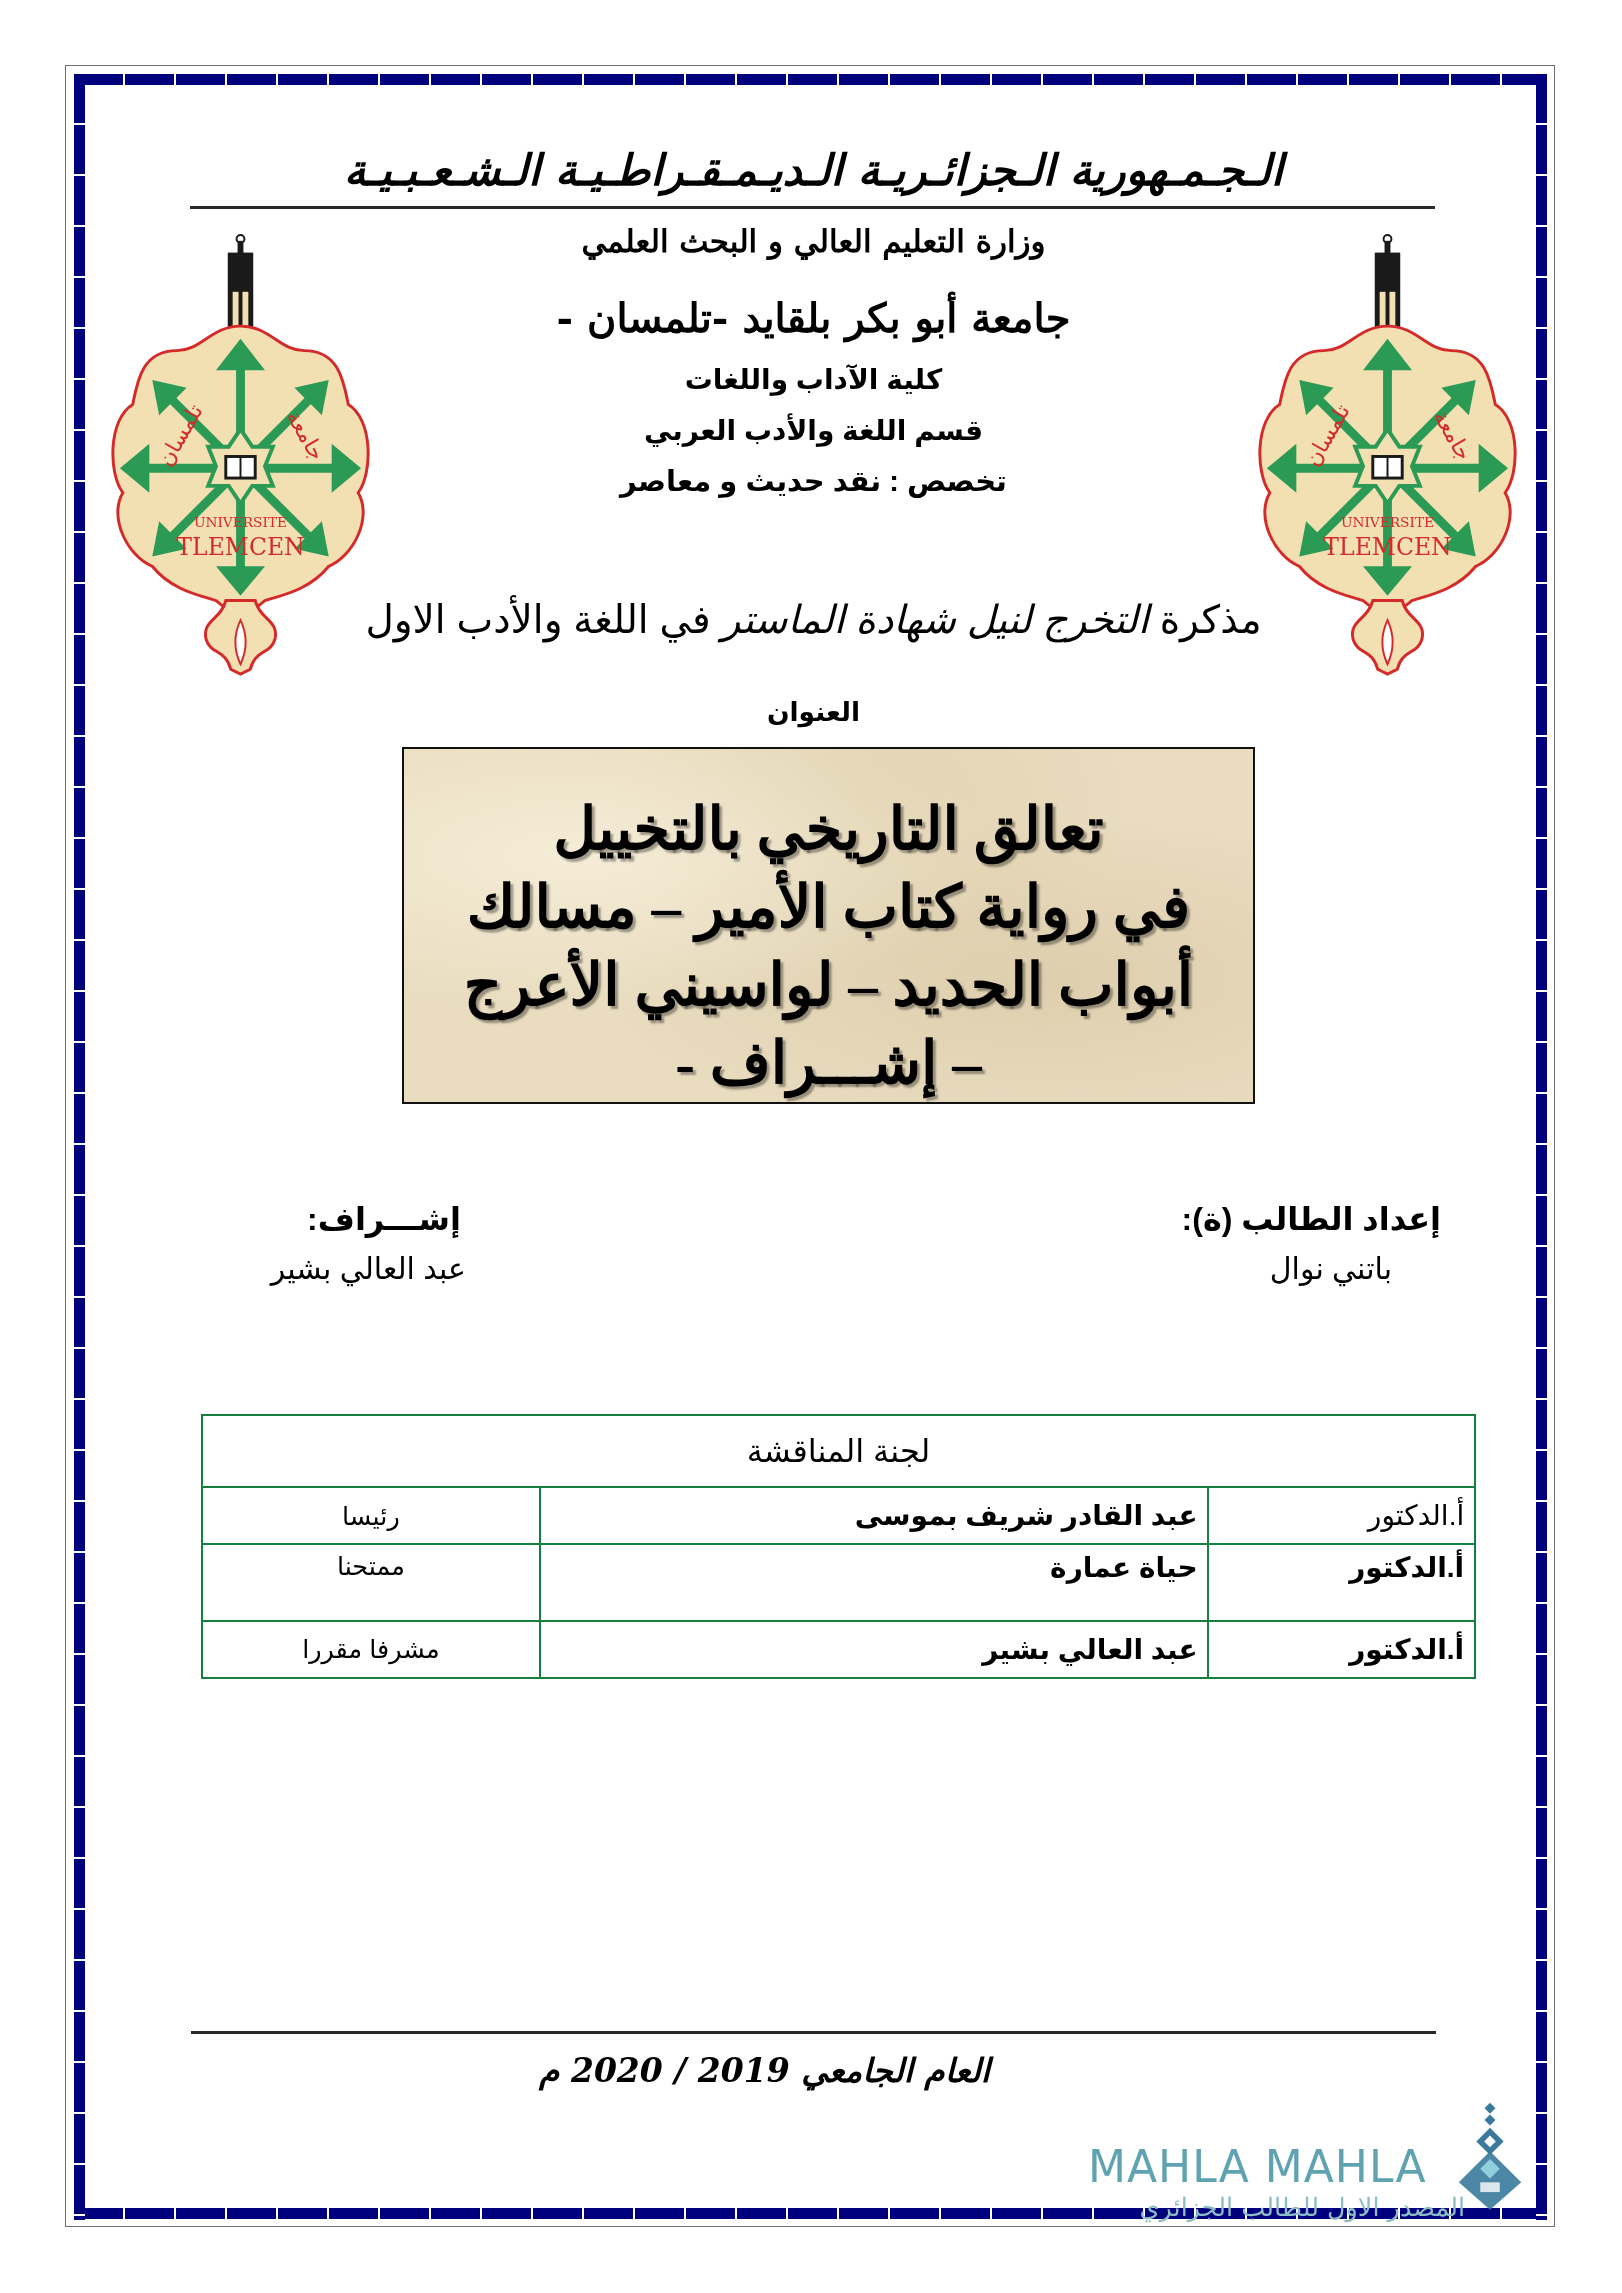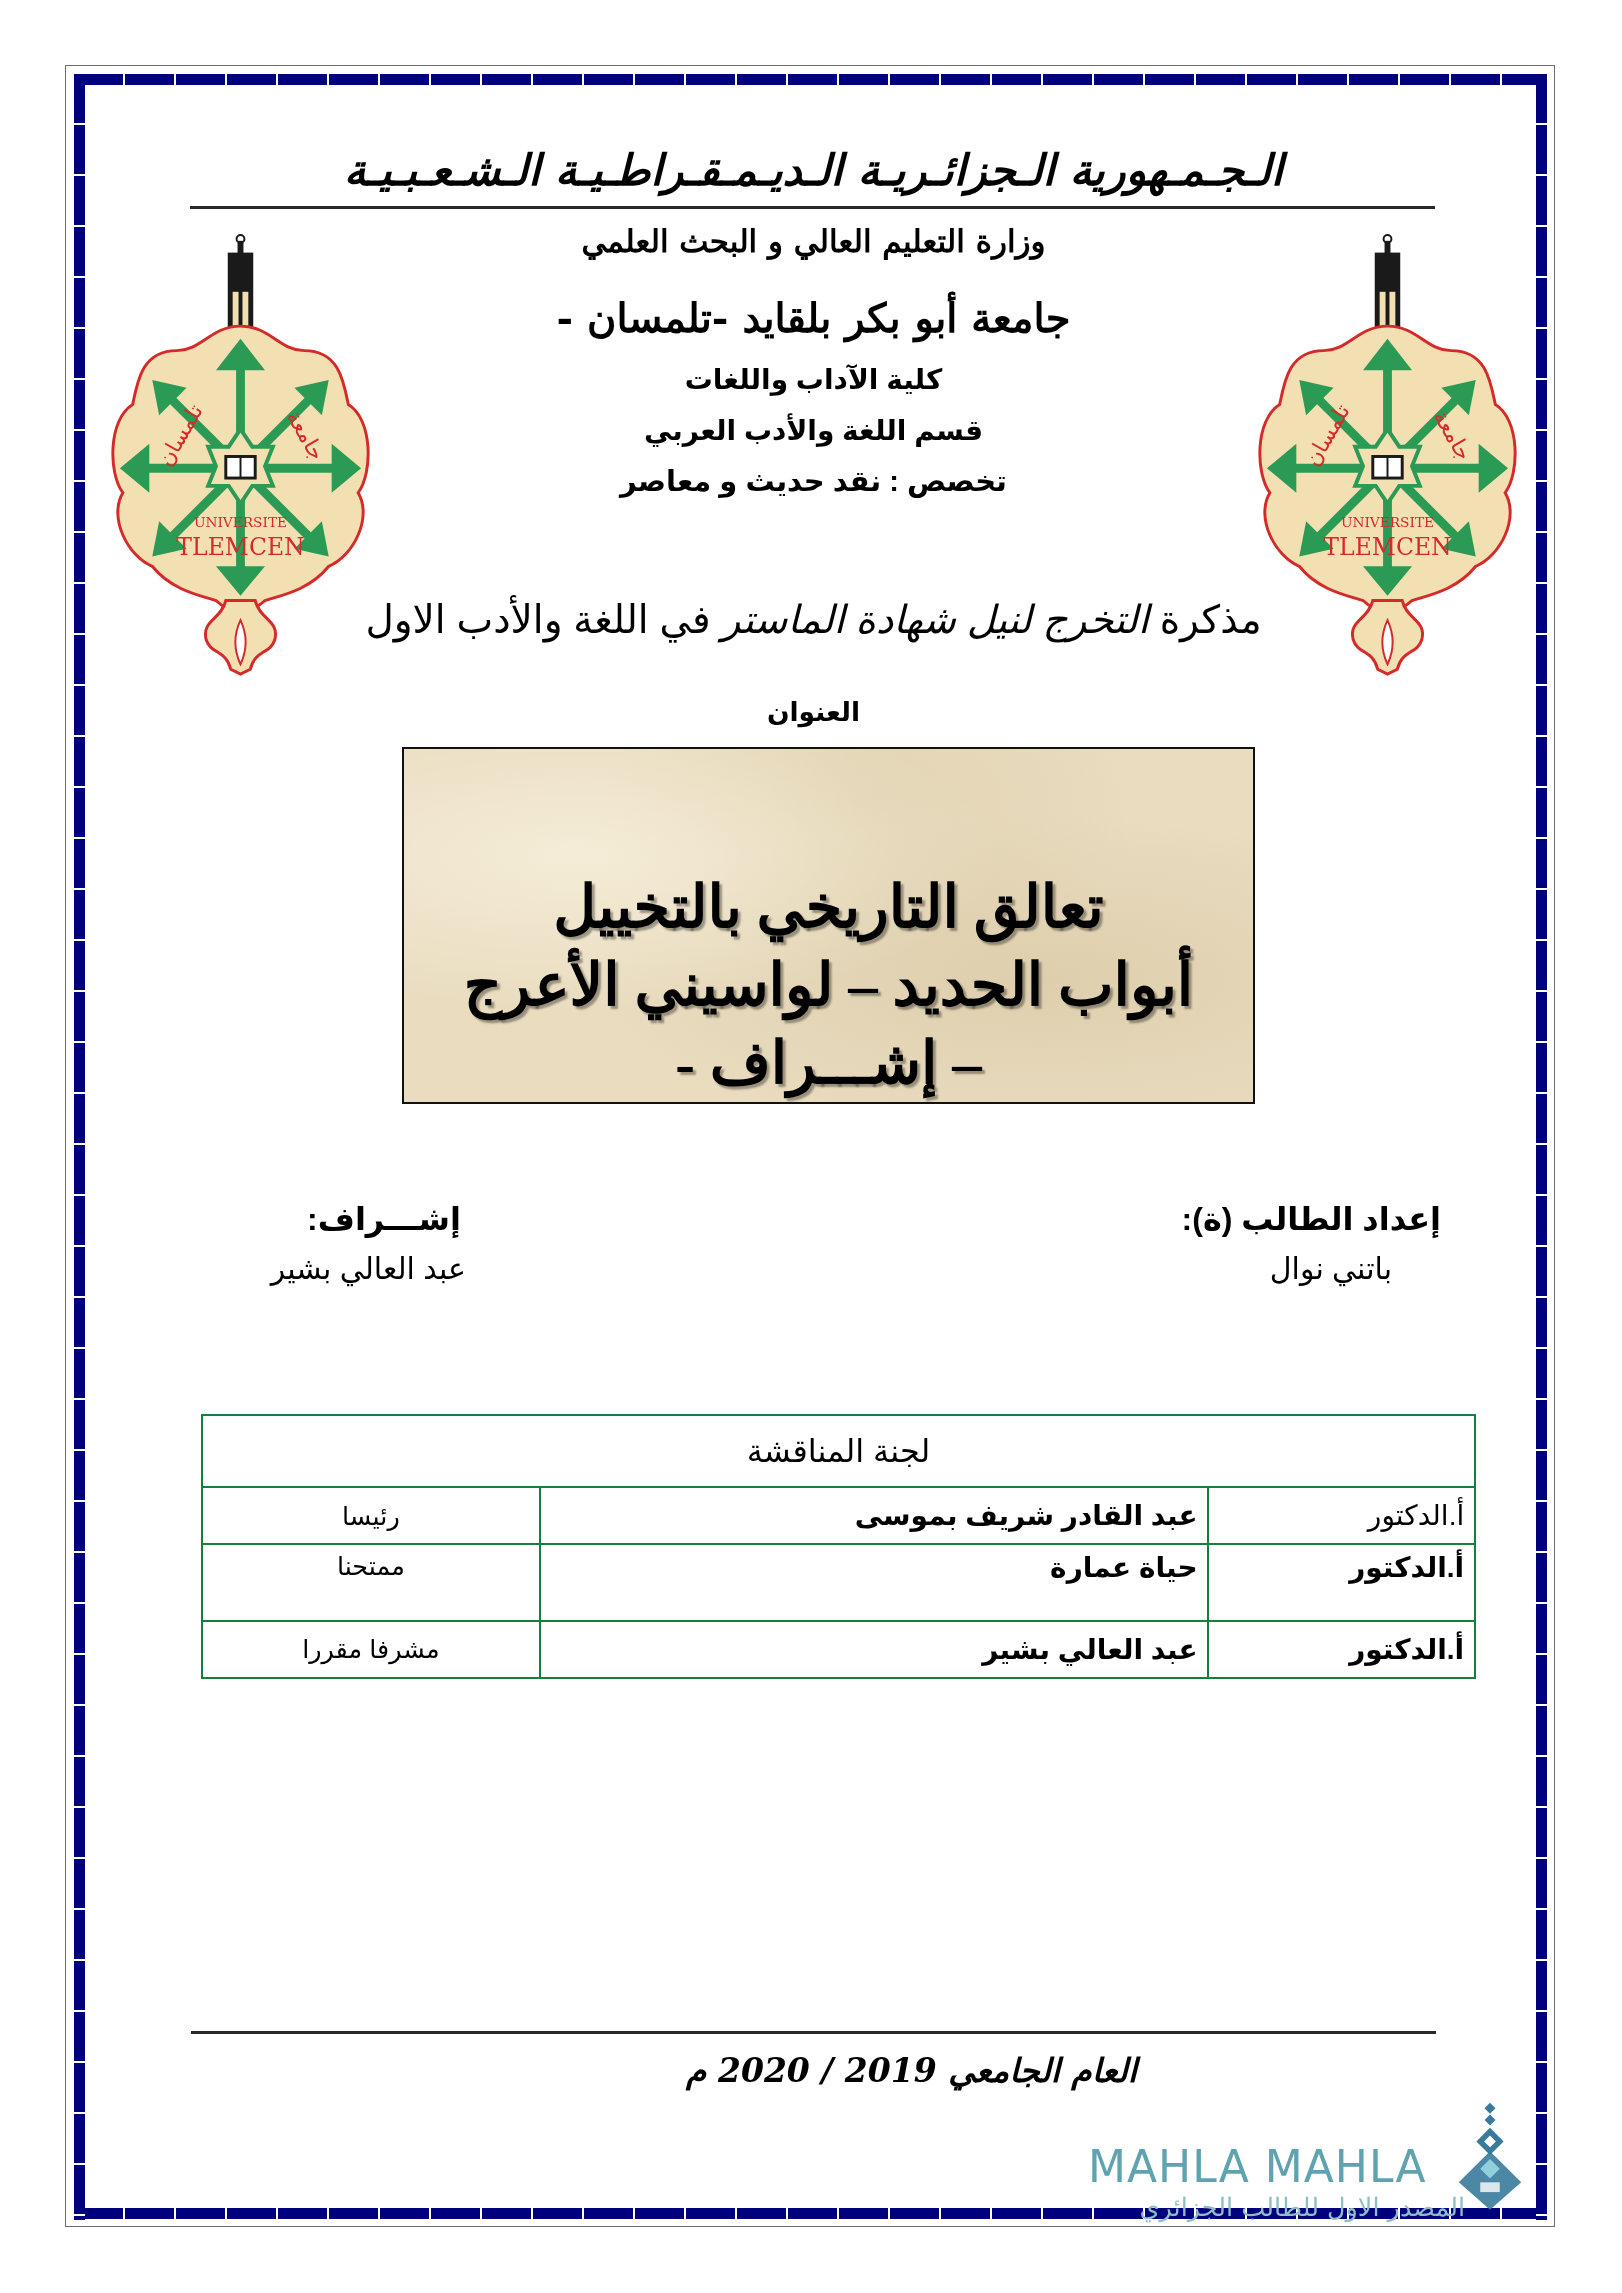--- a/index.html
+++ b/index.html
@@ -60,21 +60,21 @@
   .committee th { height: 70px; font-weight: normal; font-size: 32px; text-align: center; }
   .committee td { font-size: 28px; }
   .committee .c-title { width: 245px; text-align: right; }
   .committee .c-name { width: 647px; text-align: right; font-weight: bold; }
   .committee .c-role { text-align: center; font-size: 25.5px; }
   .committee .r1 td { height: 55px; }
   .committee .r2 td { height: 69px; vertical-align: top; padding-top: 5.9px; }
   .committee .r3 td { height: 55px; margin-top: 41px; }
   .bold { font-weight: bold; }
 
-  .year { left: 392px; top: 2051px; width: 745px; 
+  .year { left: 392px; top: 2051px; width: 745px; text-align: center;
           font-family: "DejaVu Serif", serif; font-size: 33px; font-weight: bold; font-style: italic; }
 
   .wm-text { left: 1088px; top: 2141px; font-size: 44px; color: #5fa3b1; letter-spacing: 1px; font-family: "DejaVu Sans", sans-serif; }
   .wm-sub { left: 1078px; top: 2192px; width: 387px; text-align: right; font-size: 25.5px; color: #8ebdc6; font-family: "DejaVu Serif", serif; }
   .wm-icon { left: 1451px; top: 2102px; width: 78px; height: 108px; }
 
   .logo { width: 265px; height: 446px; }
   .logo-left { left: 108px; top: 233px; }
   .logo-right { left: 1255px; top: 233px; }
 </style>
@@ -178,20 +178,21 @@
   <span>مذكرة</span>
   <span class="it">التخرج لنيل شهادة الماستر</span>
   <span>في اللغة والأدب الاول</span>
 </div>
 
 <div class="abs title-label rtl">العنوان</div>
 
 <div class="abs title-box">
   <div class="title-text rtl">
     <div>تعالق التاريخي بالتخييل</div>
+    <div>في رواية كتاب الأمير – مسالك</div>
     <div>أبواب الحديد – لواسيني الأعرج</div>
     <div>– إشـــراف -</div>
   </div>
 </div>
 
 <div class="abs prep-label rtl">إعداد الطالب (ة):</div>
 <div class="abs prep-name rtl">باتني نوال</div>
 <div class="abs sup-label rtl">إشـــراف:</div>
 <div class="abs sup-name rtl">عبد العالي بشير</div>
 

